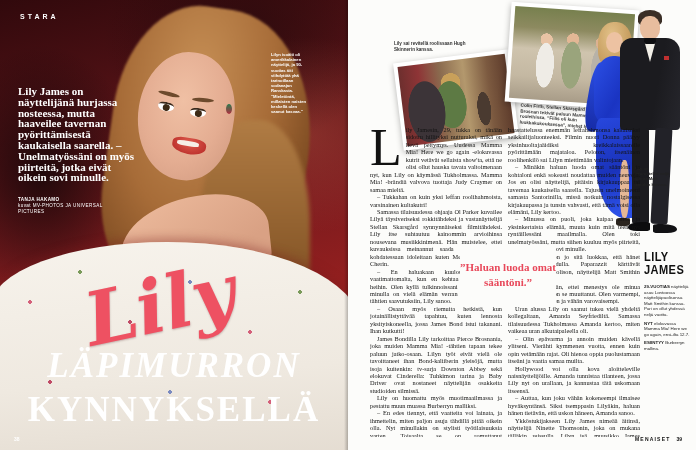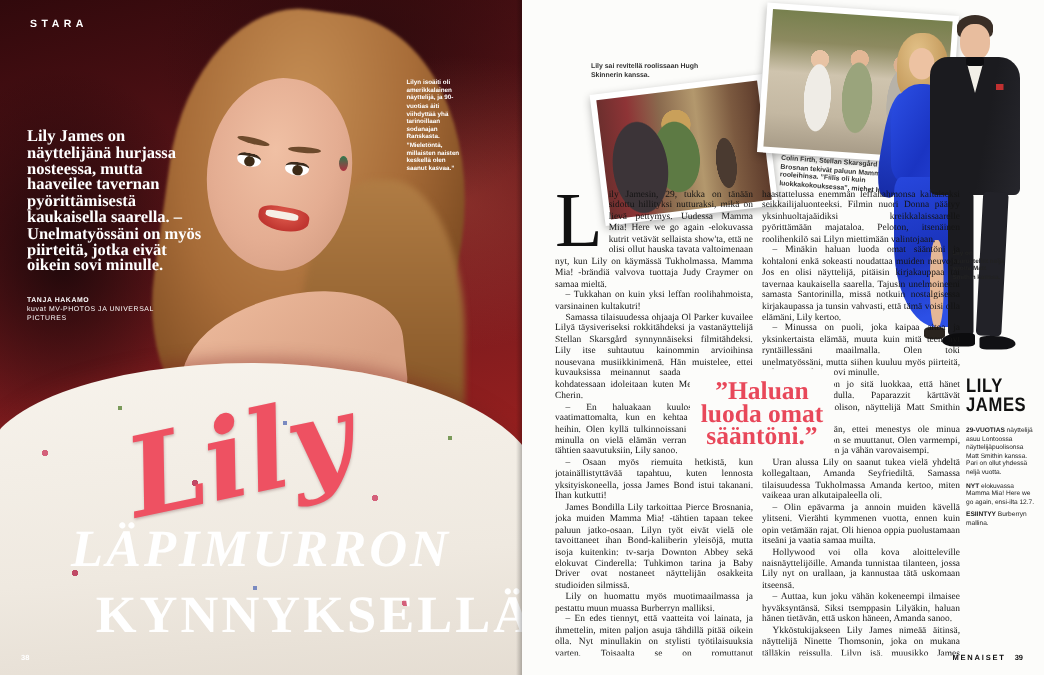--- a/index.html
+++ b/index.html
@@ -118,21 +118,21 @@
   
   .col{top:126px;height:311px;overflow:hidden;font-family:"Liberation Serif",serif;
     font-size:6.3px;line-height:7.45px;color:#141414;text-align:justify;}
   .colA{left:22px;width:132px;}
   .colB{left:160px;width:132px;}
   .col p{margin:0;text-indent:7px;}
   .col p.np{text-indent:0;}
   .dropcap{float:left;font-size:52px;line-height:40px;padding:2px 4px 0 0;font-family:"Liberation Serif",serif;color:#111;}
   .pullquote{left:112px;top:246px;width:96px;height:58px;background:#fcfcfa;
     display:flex;align-items:center;justify-content:center;text-align:center;
-    font-family:"Liberation Serif",serif;font-weight:bold;font-size:17px;line-height:15px;color:#e8485a;}
+    font-family:"Liberation Serif",serif;font-weight:bold;font-size:11px;line-height:15px;color:#e8485a;}
   .footer-right{left:0;top:436px;width:334px;text-align:right;font-size:5px;color:#111;}
   .footer-right .mag{font-weight:bold;letter-spacing:1.2px;}
   .footer-right .num{margin-left:6px;font-weight:bold;}
 </style>
 </head>
 <body>
 
 <div class="spread">
 
   <div class="abs page-left">
@@ -156,21 +156,21 @@
     <div class="abs stara">STARA</div>
     <div class="abs intro">Lily James on näyttelijänä hurjassa nosteessa, mutta haaveilee tavernan pyörittämisestä kaukaisella saarella. – Unelmatyössäni on myös piirteitä, jotka eivät oikein sovi minulle.</div>
     <div class="abs byline">
       <span class="b">TANJA HAKAMO</span><br>
       <span>kuvat MV-PHOTOS JA UNIVERSAL PICTURES</span>
     </div>
     <div class="abs cap-left">Lilyn isoäiti oli amerikkalainen näyttelijä, ja 90-vuotias äiti viihdyttää yhä tarinoillaan sodanajan Ranskasta. ”Mieletöntä, millaisten naisten keskellä olen saanut kasvaa.”</div>
 
     <div class="abs script-title">Lily</div>
     <div class="abs big-title" style="top:346px;font-style:italic;">LÄPIMURRON</div>
-    <div class="abs big-title" style="top:390px;padding-left:36px;">KYNNYKSELLÄ</div>
+    <div class="abs big-title" style="top:390px;">KYNNYKSELLÄ</div>
     <div class="abs pagenum-left">38</div>
   </div>
 
   <div class="abs gutter"></div>
 
   <div class="abs page-right">
 
     <div class="abs cap1">Lily sai revitellä roolissaan Hugh Skinnerin kanssa.</div>
     <div class="abs polaroid photo1">
       <div class="photo1-img"></div>

